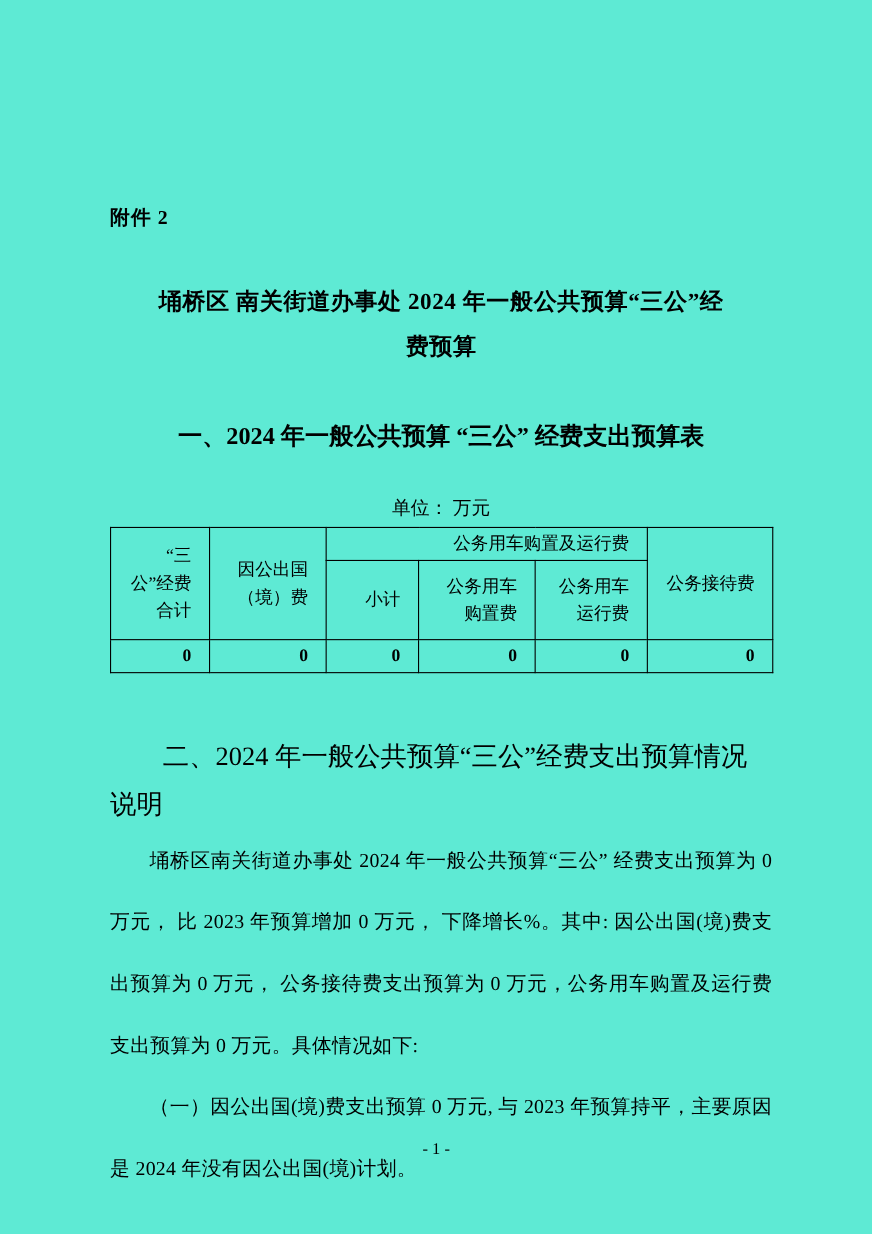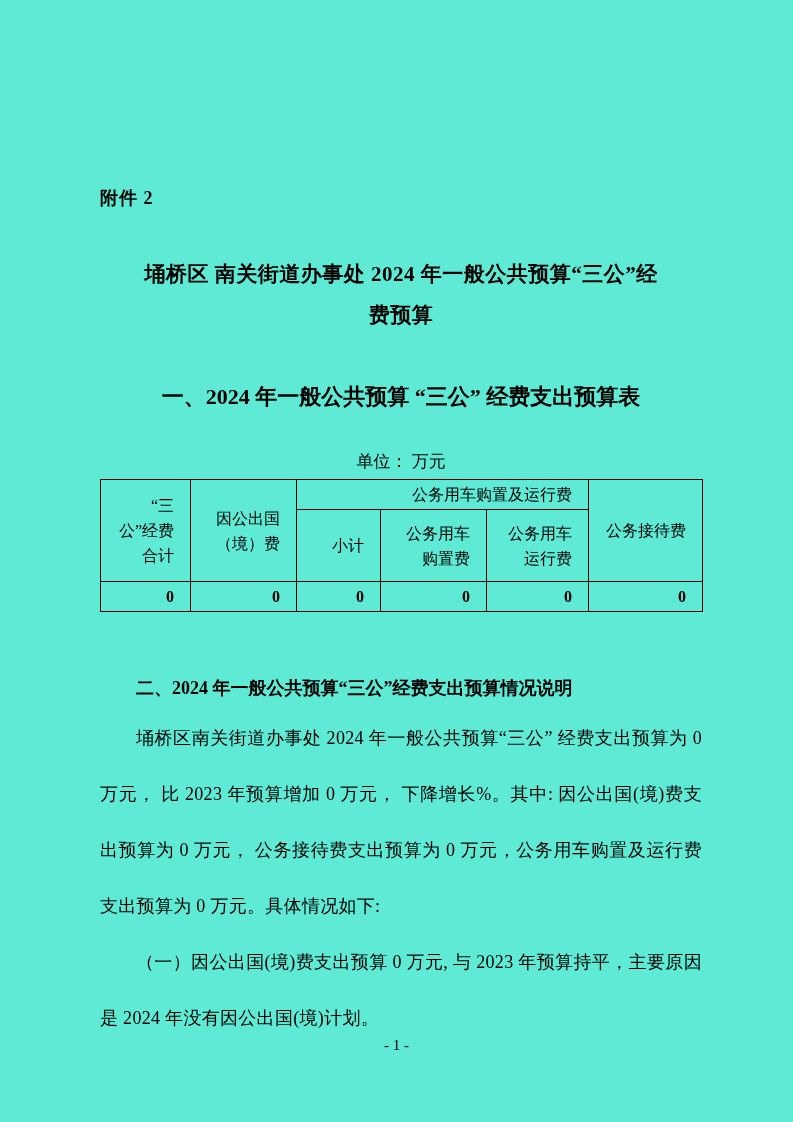--- a/index.html
+++ b/index.html
@@ -55,22 +55,22 @@
     vertical-align: middle;
     line-height: 25px;
     text-align: right;
   }
   td.narrow { padding: 2px 16px; }
   tr.group-row td { height: 30px; }
   tr.sub-row td { height: 72px; }
   tr.value-row td { height: 30px; font-weight: bold; font-size: 16px; }
   .section2 {
     margin-top: 54px;
-    font-size: 18px;
-    font-weight: bold;
+    font-size: 24px;
+    font-weight: normal;
     text-indent: 2em;
     line-height: 44px;
   }
   p.body-para {
     font-size: 18px;
     line-height: 56px;
     text-align: justify;
     text-indent: 2em;
     letter-spacing: 0.3px;
   }

